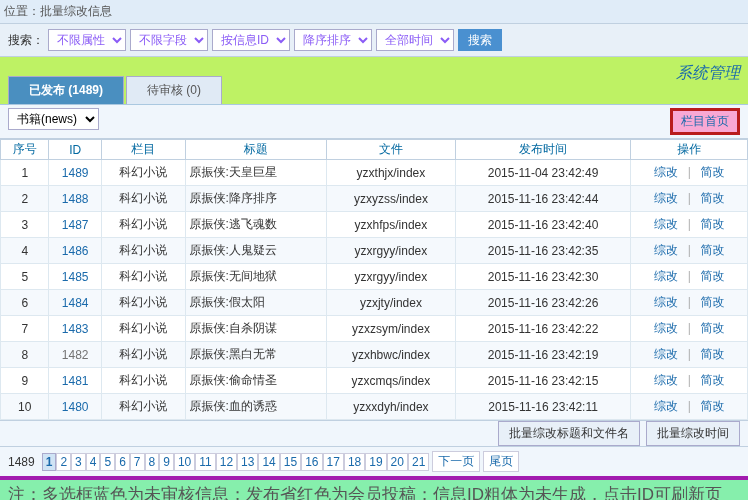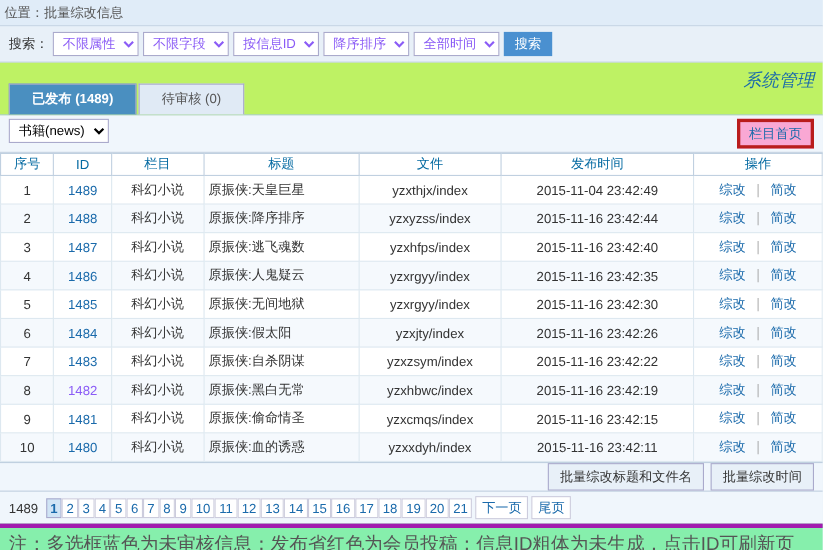--- a/index.html
+++ b/index.html
@@ -180,21 +180,21 @@
       <td>yzxzsym/index</td>
       <td>2015-11-16 23:42:22</td>
       <td>
         <a class="action-link">综改</a>
         <span class="action-sep">｜</span>
         <a class="action-link">简改</a>
       </td>
     </tr>
       <tr>
       <td>8</td>
-      <td style="color:#8b5cf6;cursor:pointer;">1482</td>
+      <td style="color:#737373;cursor:pointer;">1482</td>
       <td>科幻小说</td>
       <td style="text-align:left;">原振侠:黑白无常</td>
       <td>yzxhbwc/index</td>
       <td>2015-11-16 23:42:19</td>
       <td>
         <a class="action-link">综改</a>
         <span class="action-sep">｜</span>
         <a class="action-link">简改</a>
       </td>
     </tr>

